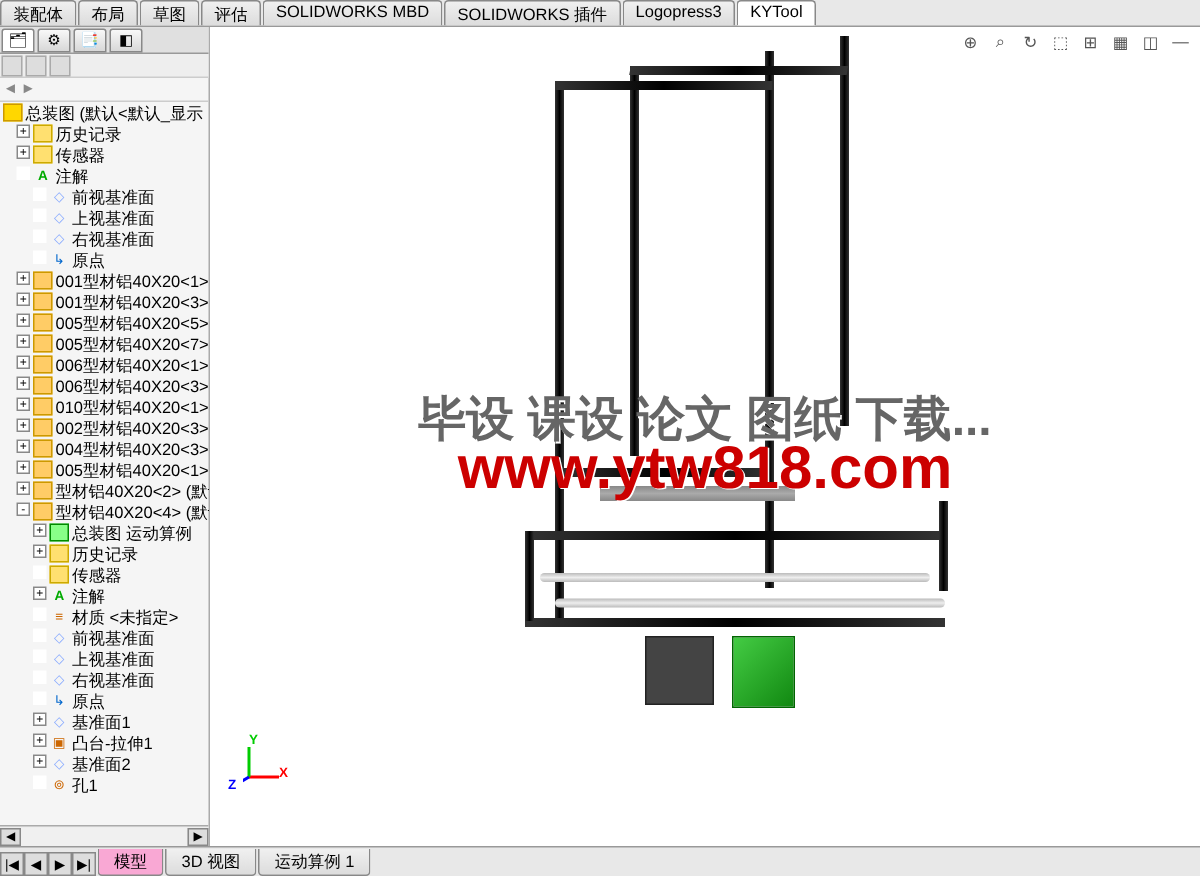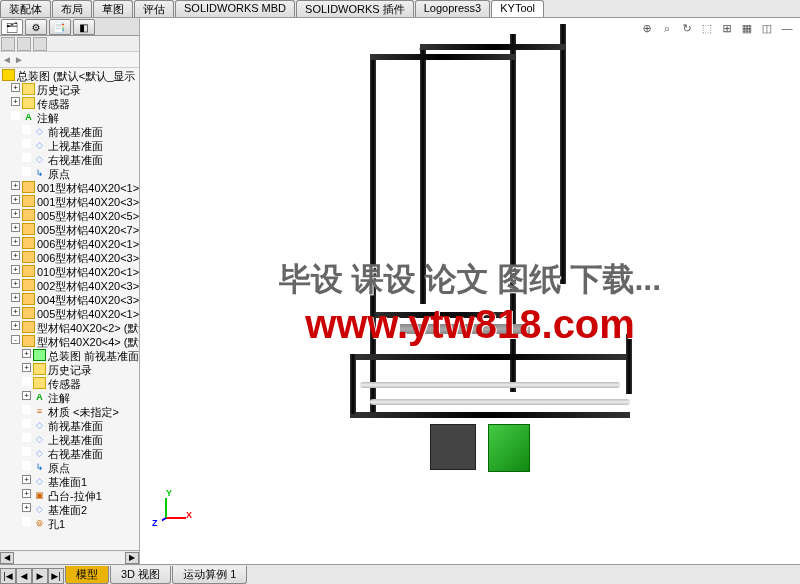--- a/index.html
+++ b/index.html
@@ -42,27 +42,27 @@
 .vp-tools { position: absolute; top: 2px; right: 4px; display: flex; gap: 2px; }
 .vp-tool { width: 18px; height: 16px; font-size: 11px; color: #555; display: flex; align-items: center; justify-content: center; cursor: pointer; }
 .triad { position: absolute; bottom: 36px; left: 12px; width: 40px; height: 40px; }
 .triad .axis { position: absolute; font-size: 9px; font-weight: bold; }
 .triad .ax-x { color: red; bottom: 8px; right: 0; }
 .triad .ax-y { color: #0c0; top: 0; left: 14px; }
 .triad .ax-z { color: blue; bottom: 0; left: 0; }
 .triad svg { position: absolute; bottom: 6px; left: 10px; }
 .overlay-text { position: absolute; left: 50%; transform: translateX(-50%); font-weight: bold; pointer-events: none; text-align: center; white-space: nowrap; font-family: "SimHei", sans-serif; }
 .ot1 { top: 240px; font-size: 32px; color: #666; text-shadow: 1px 1px 0 #fff; }
-.ot2 { top: 284px; font-size: 40px; color: #c00; text-shadow: 1px 1px 0 #fff; }
+.ot2 { top: 272px; font-size: 40px; color: #c00; text-shadow: 1px 1px 0 #fff; }
 
 .bottom-tabs { position: absolute; bottom: 0; left: 0; right: 0; height: 20px; background: #e8e8e8; border-top: 1px solid #999; display: flex; align-items: flex-end; font-size: 11px; }
 .bt-nav { display: flex; }
 .bt-btn { width: 16px; height: 16px; border: 1px solid #888; background: #ddd; font-size: 9px; text-align: center; line-height: 14px; cursor: pointer; }
 .bt-tab { padding: 1px 10px; border: 1px solid #888; background: linear-gradient(#f0f0f0,#dcdcdc); margin-left: 1px; cursor: pointer; border-radius: 0 0 3px 3px; border-top: none; }
-.bt-tab.active { background: #eab308; }
+.bt-tab.active { background: #f9a8d4; }
 
 
 .assembly { position: absolute; left: 50%; top: 45%; transform: translate(-50%,-50%); width: 320px; height: 420px; }
 .beam { position: absolute; background: linear-gradient(90deg,#333,#000,#333); }
 .h { height: 6px; }
 .v { width: 6px; }
 .rod { position: absolute; background: linear-gradient(#bbb,#eee,#bbb); height: 6px; border-radius: 3px; }
 .motor { position: absolute; width: 46px; height: 46px; background: #444; border: 1px solid #222; }
 .gearbox { position: absolute; width: 42px; height: 48px; background: linear-gradient(135deg,#4c4,#181); border: 1px solid #060; }
 .plate { position: absolute; background: linear-gradient(#888,#aaa,#888); height: 10px; }
@@ -196,21 +196,21 @@
             <span>型材铝40X20&lt;2&gt; (默认</span>
           </div>
           <div class="tree-item ind1">
             <span class="ti-exp">-</span>
             <span class="ti-icon ic-part"></span>
             <span>型材铝40X20&lt;4&gt; (默认</span>
           </div>
           <div class="tree-item ind2">
             <span class="ti-exp">+</span>
             <span class="ti-icon ic-mate"></span>
-            <span>总装图 前视基准面</span>
+            <span>总装图 运动算例</span>
           </div>
           <div class="tree-item ind2">
             <span class="ti-exp">+</span>
             <span class="ti-icon ic-fold"></span>
             <span>历史记录</span>
           </div>
           <div class="tree-item ind2">
             <span class="ti-exp none"></span>
             <span class="ti-icon ic-fold"></span>
             <span>传感器</span>

